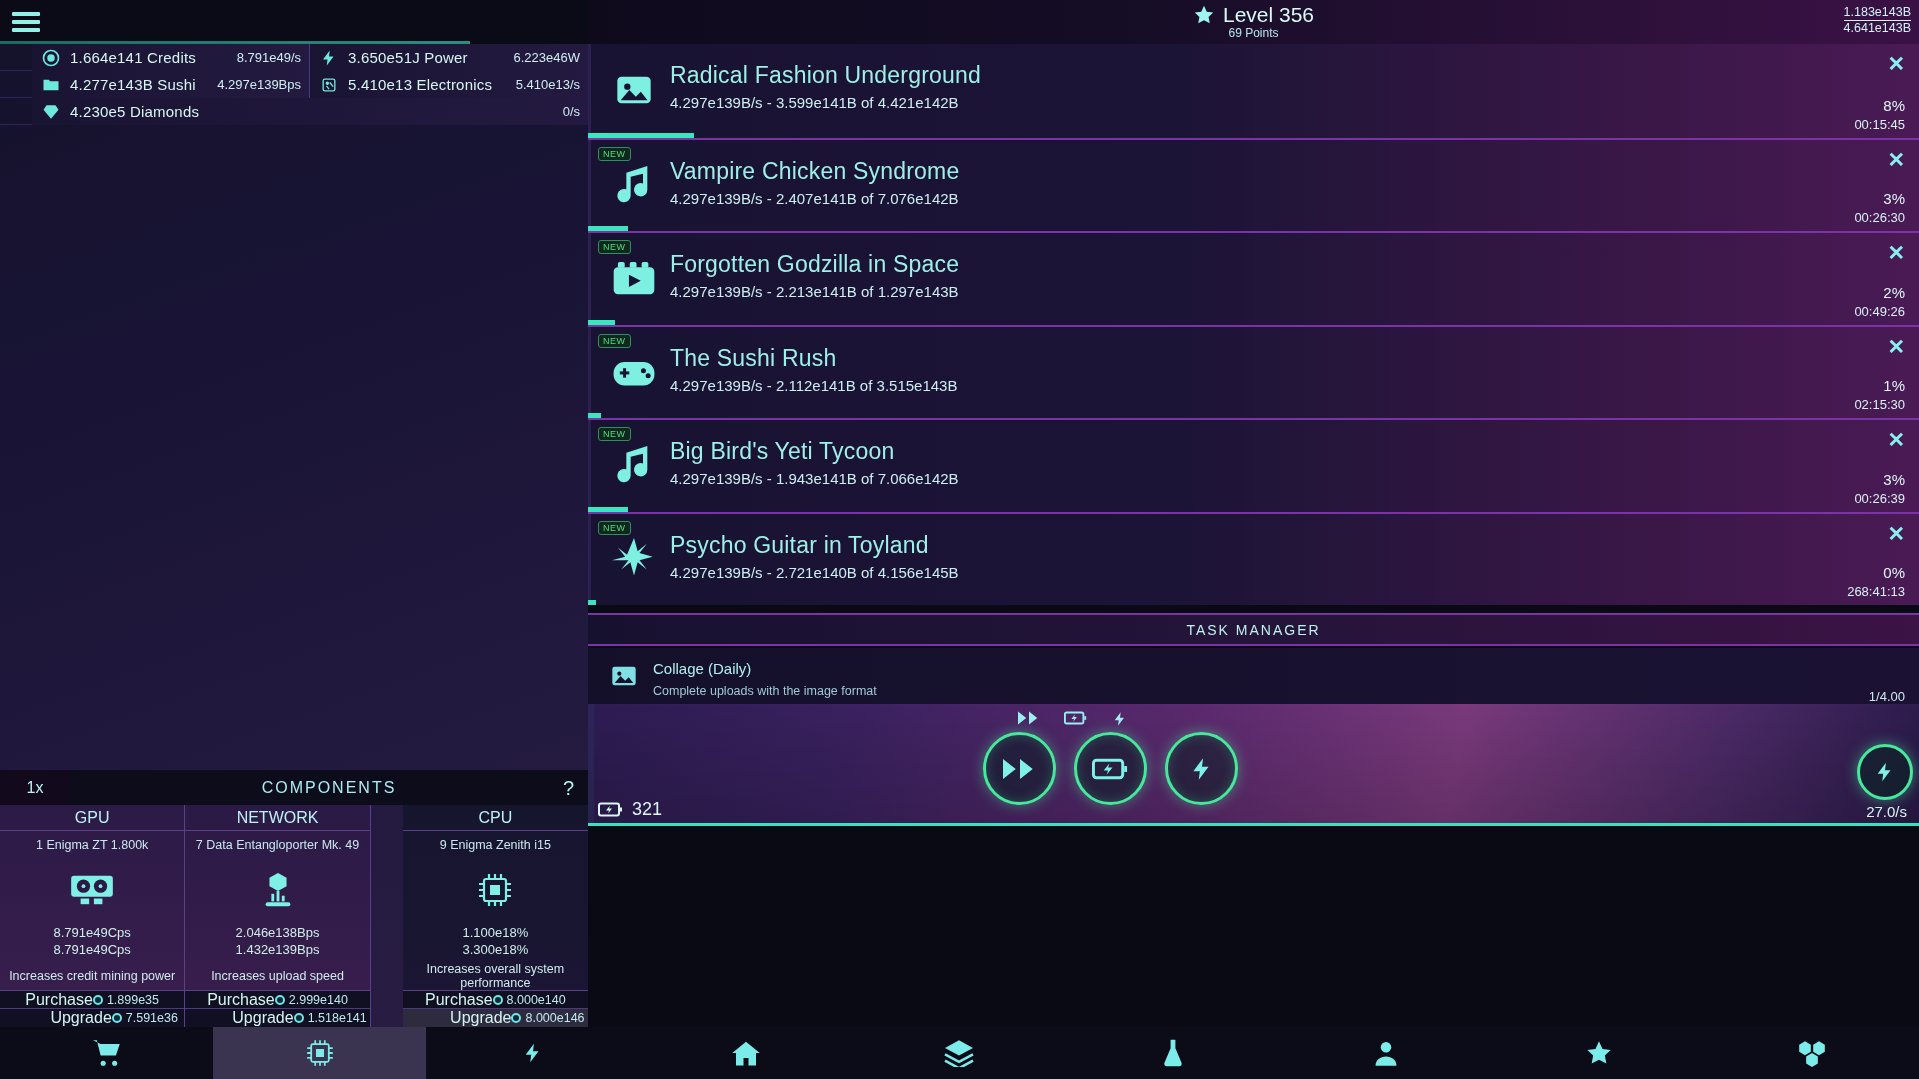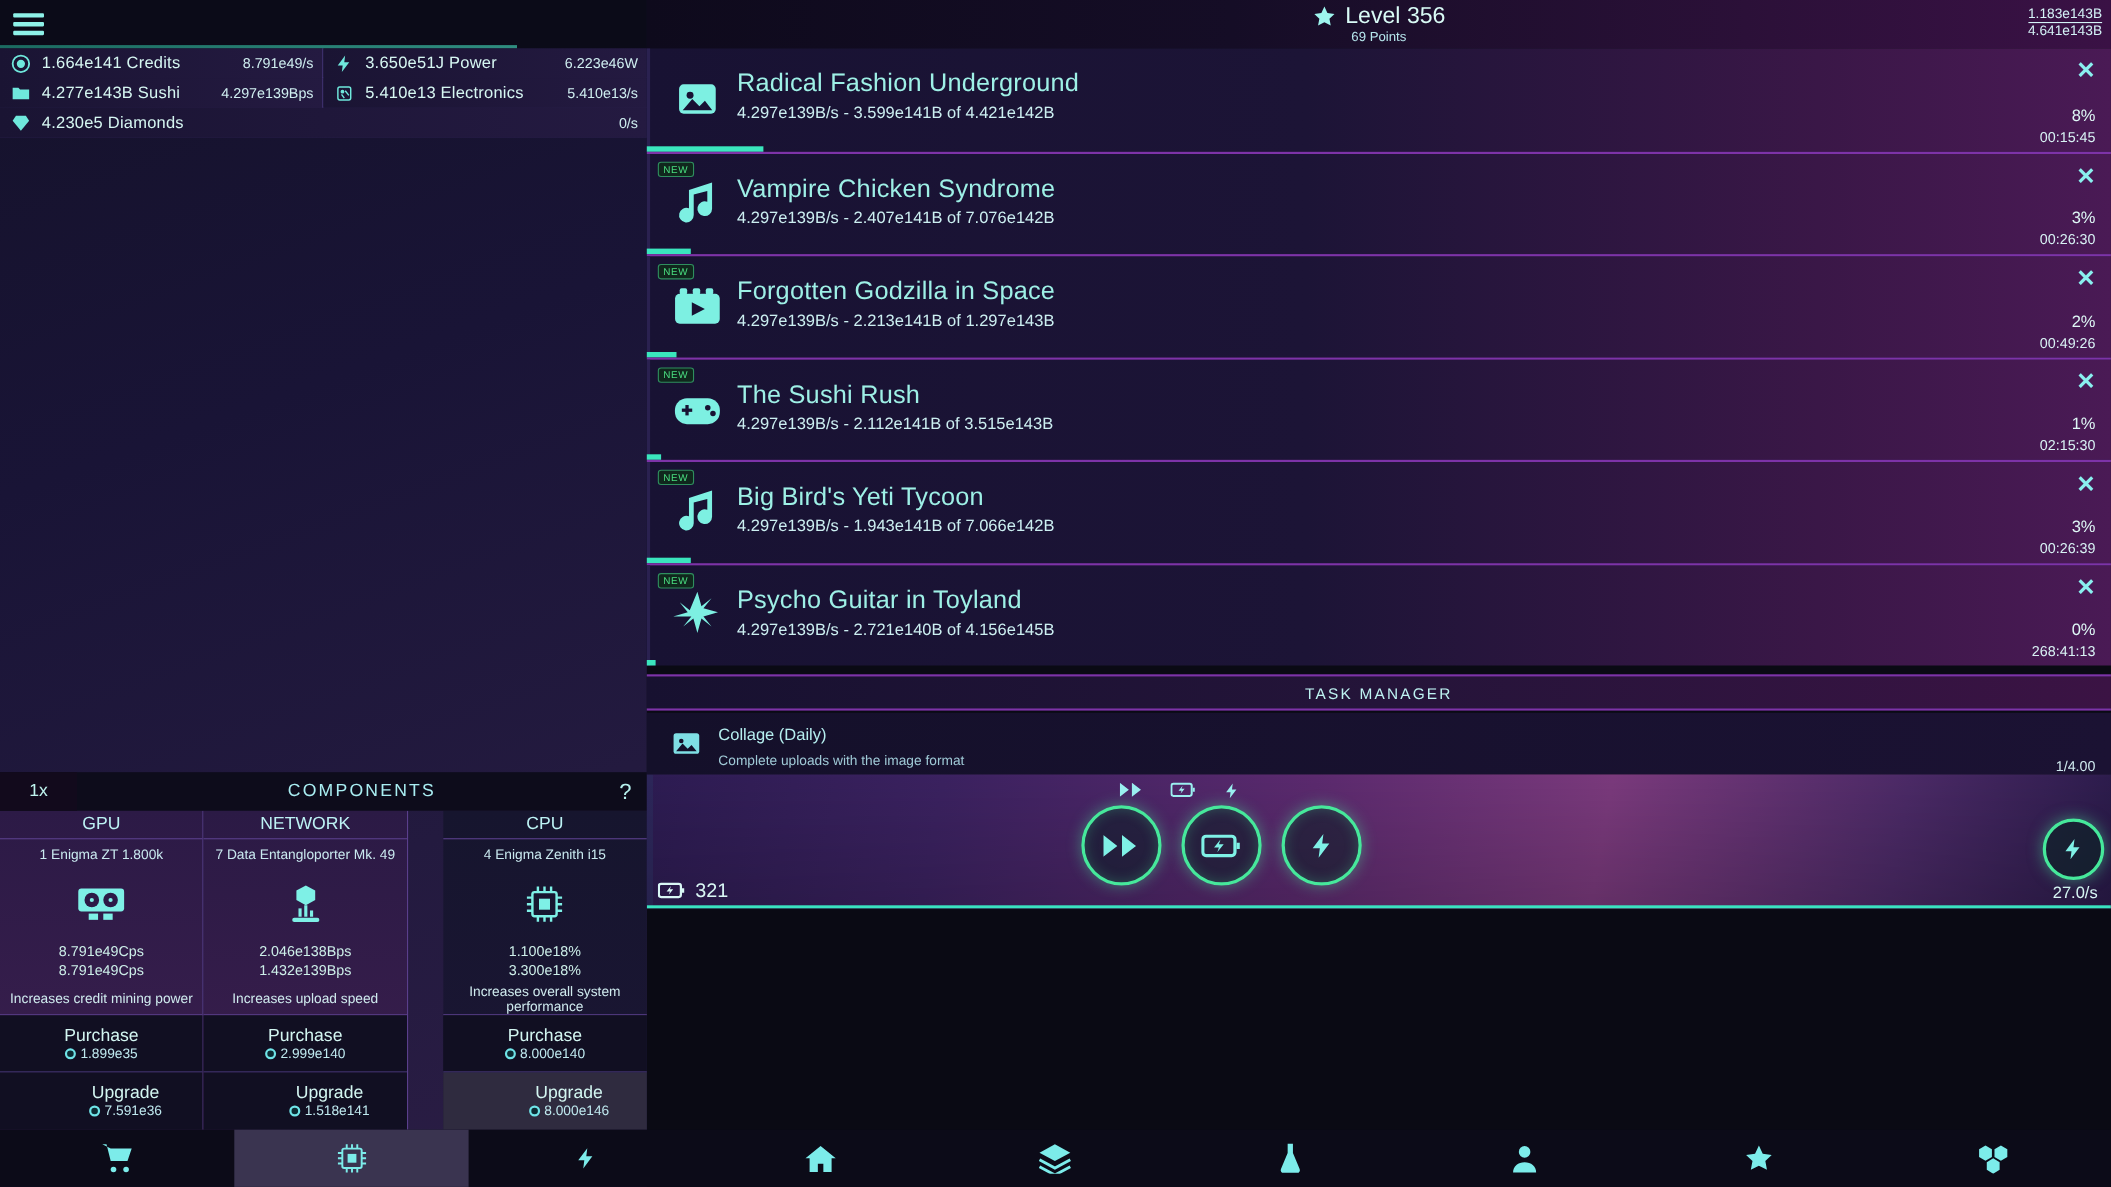--- a/index.html
+++ b/index.html
@@ -21,21 +21,21 @@
     background:#0b0b18;
   }
   .hamburger {
     position:absolute; left:12px; top:9px; width:28px; height:26px;
     display:flex; flex-direction:column; justify-content:space-between; padding:3px 0;
     cursor:pointer;
   }
   .hamburger span { display:block; height:4px; background:#8ef2e8; border-radius:1px; }
 
   #res-panel { position:absolute; left:0; top:44px; width:588px; }
-  .res-row { display:flex; height:27px; border-bottom:1px solid #2e2357; }
+  .res-row { display:flex; height:27px; border-bottom:1px solid #2e2357;padding-left:32px; }
   .res-cell {
     position:relative; display:flex; align-items:center; height:27px;
     background:linear-gradient(90deg,#1a1433,#241a41);
     border-right:1px solid #4a3a80;
   }
   .res-cell.c1 { width:294px; }
   .res-cell.c2 { width:294px; border-right:none; }
   .res-icon { width:30px; display:flex; align-items:center; justify-content:center; margin-left:4px; color:#6fe8dc; }
   .res-label { font-size:15px; color:#d6f7f2; margin-left:4px; letter-spacing:.2px;}
   .res-rate { position:absolute; right:8px; font-size:13px; color:#cfeef0; }
@@ -65,21 +65,21 @@
 
   .comp-name { height:26px; display:flex; align-items:center; justify-content:center;
     font-size:16px; color:#bdf3f5; border-bottom:1px solid #5a3f8c; }
   .comp-owned { height:28px; display:flex; align-items:center; justify-content:center;
     font-size:12.5px; color:#c9e9ef; }
   .comp-icon { height:62px; display:flex; align-items:center; justify-content:center; color:#7ef0e6; }
   .comp-stats { height:40px; display:flex; flex-direction:column; align-items:center; justify-content:center;
     font-size:13px; color:#cdefe9; line-height:17px; }
   .comp-desc { height:30px; display:flex; align-items:center; justify-content:center;
     font-size:12.5px; color:#cfeaee; text-align:center; padding:0 4px; border-bottom:1px solid #5a3f8c;}
-  .comp-btn { height:52px; display:flex; flex-direction:column; align-items:center; justify-content:center;
+  .comp-btn { height:18px; display:flex; align-items:center; justify-content:center;
     background:#110f22; border-bottom:1px solid #4b3a7e; cursor:pointer; }
   .comp-btn.last { border-bottom:none;padding-left:44px; }
   .comp-btn .lbl { font-size:16px; color:#d3f6f1; line-height:18px; }
   .comp-btn .cost { font-size:12.5px; color:#bfe9ef; display:flex; align-items:center; gap:4px; }
   .comp-btn.highlight { background:#2f2b3f; }
   .coin { width:10px; height:10px; border-radius:50%; border:2px solid #6fe4e8; background:#0c2b33; display:inline-block;}
 
   
   #topbar {
     position:absolute; left:588px; top:0; width:1331px; height:44px;
@@ -313,21 +313,21 @@
             <span class="lbl">Upgrade</span>
             <span class="cost">
                 <i class="coin"></i>
                 <b style="font-weight:normal">1.518e141</b>
               </span>
           </div>
         </div>
 
         <div class="comp-col cpu">
           <div class="comp-name">CPU</div>
-          <div class="comp-owned">4 Enigma Zenith i15</div>
+          <div class="comp-owned">9 Enigma Zenith i15</div>
           <div class="comp-icon">
             <svg width="40" height="40" viewBox="0 0 40 40" fill="none" stroke="currentColor" stroke-width="2.2">
               <rect x="9" y="9" width="22" height="22" rx="2"></rect>
               <rect x="15" y="15" width="10" height="10" fill="currentColor" stroke="none"></rect>
               <path d="M14 9V4M20 9V4M26 9V4M14 31v5M20 31v5M26 31v5M9 14H4M9 20H4M9 26H4M31 14h5M31 20h5M31 26h5"></path>
             </svg>
           </div>
           <div class="comp-stats">
             <span>1.100e18%</span>
             <span>3.300e18%</span>

